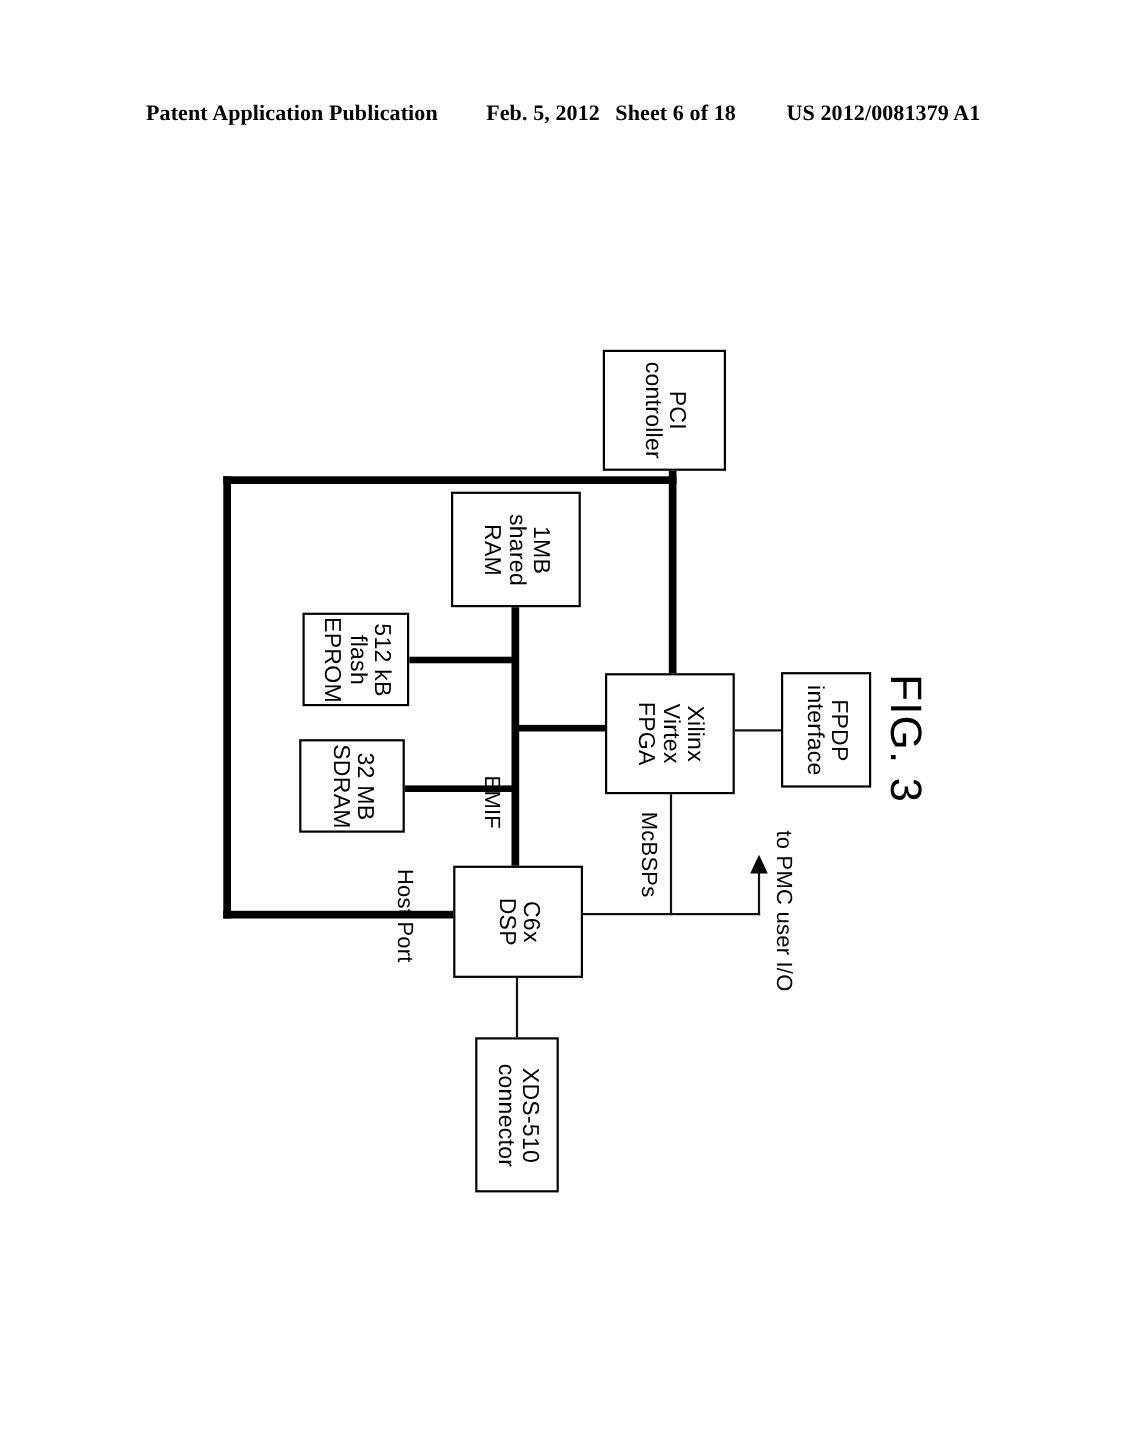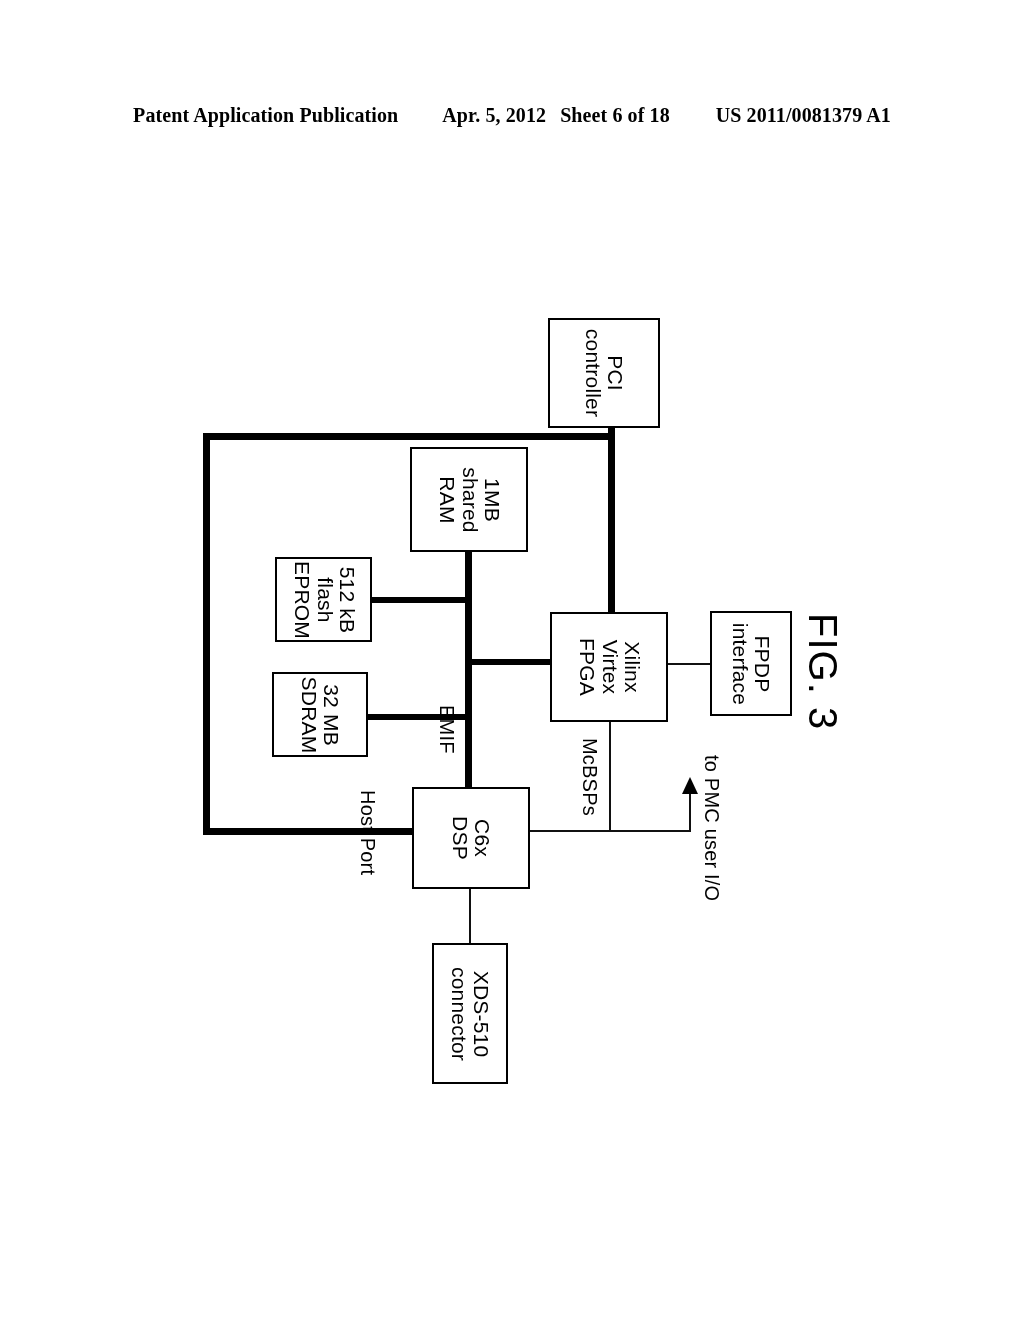--- a/index.html
+++ b/index.html
@@ -17,21 +17,21 @@
     width: 1024px;
     height: 1320px;
     background: #ffffff;
     overflow: hidden;
   }
 
   
   #header {
     position: absolute;
     left: 0;
-    top: 100px;
+    top: 88px;
     width: 1024px;
     height: 30px;
     display: flex;
     align-items: center;
     justify-content: center;
     font-family: "Liberation Serif", serif;
     font-weight: bold;
     font-size: 20px;
     letter-spacing: 0.1px;
     white-space: nowrap;
@@ -120,25 +120,25 @@
   }
 </style>
 </head>
 <body>
 
 <div id="page">
 
   <div id="header">
     <span class="hdr-pub">Patent Application Publication</span>
     <span class="gap1"></span>
-    <span class="hdr-date">Apr. 5, 2012</span>
+    <span class="hdr-date">Feb. 5, 2012</span>
     <span class="gap2"></span>
     <span class="hdr-sheet">Sheet 6 of 18</span>
     <span class="gap3"></span>
-    <span class="hdr-num">US 2011/0081379 A1</span>
+    <span class="hdr-num">US 2012/0081379 A1</span>
   </div>
 
   <div id="figure">
 
     <div class="seg" style="left:203px; top:828px; width:212px; height:7px;"></div>
     <div class="seg" style="left:203px; top:433px; width:7px; height:402px;"></div>
     <div class="seg" style="left:203px; top:433px; width:412px; height:7px;"></div>
 
     <div class="seg" style="left:608px; top:425px; width:7px; height:190px;"></div>
 

